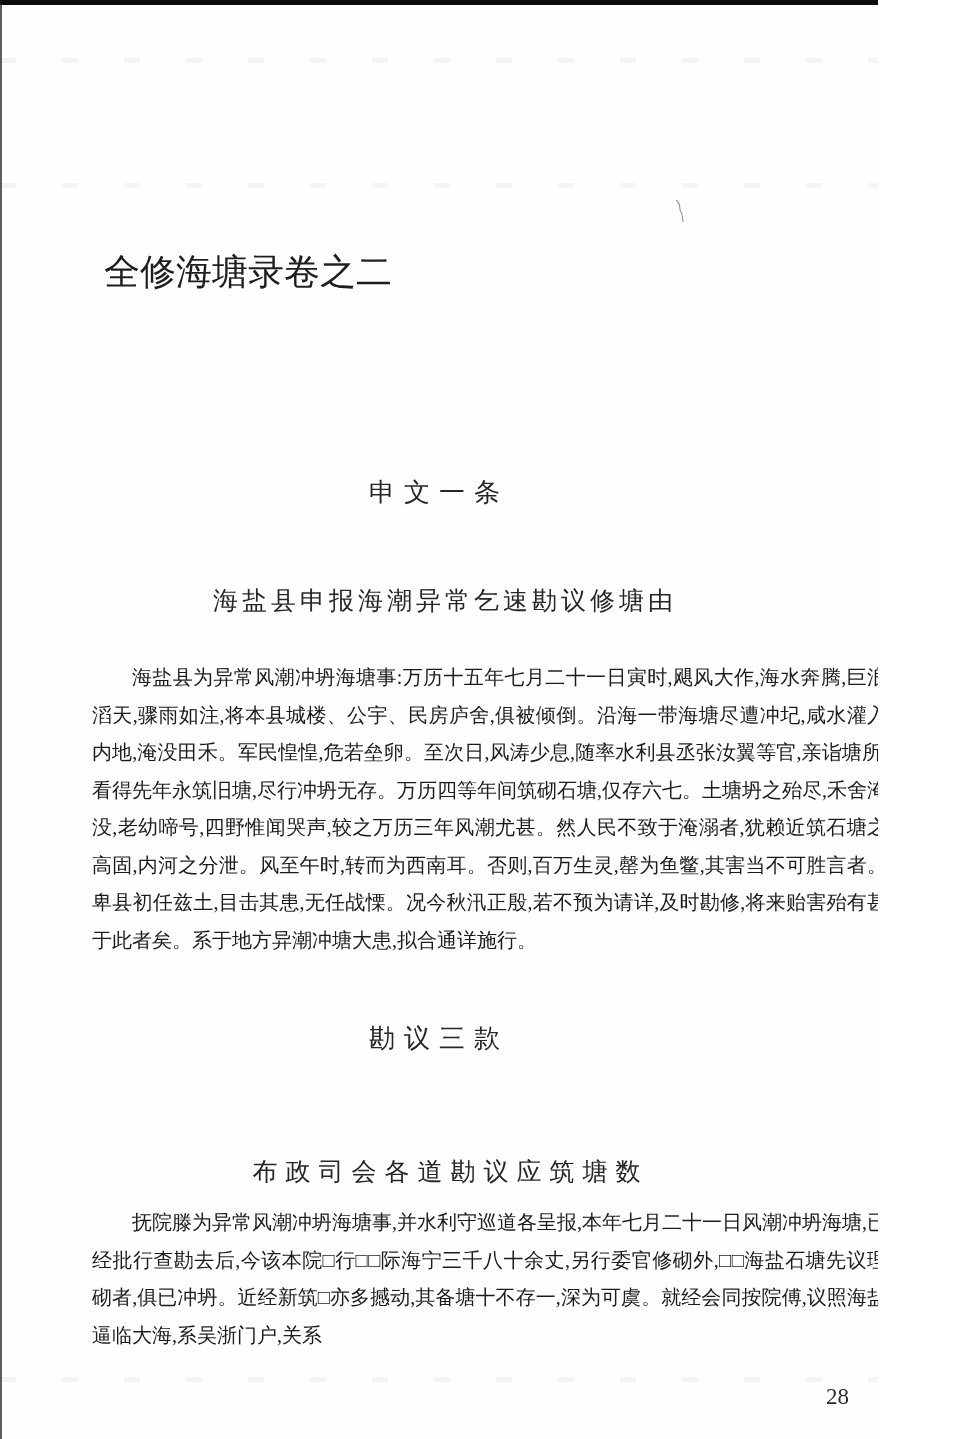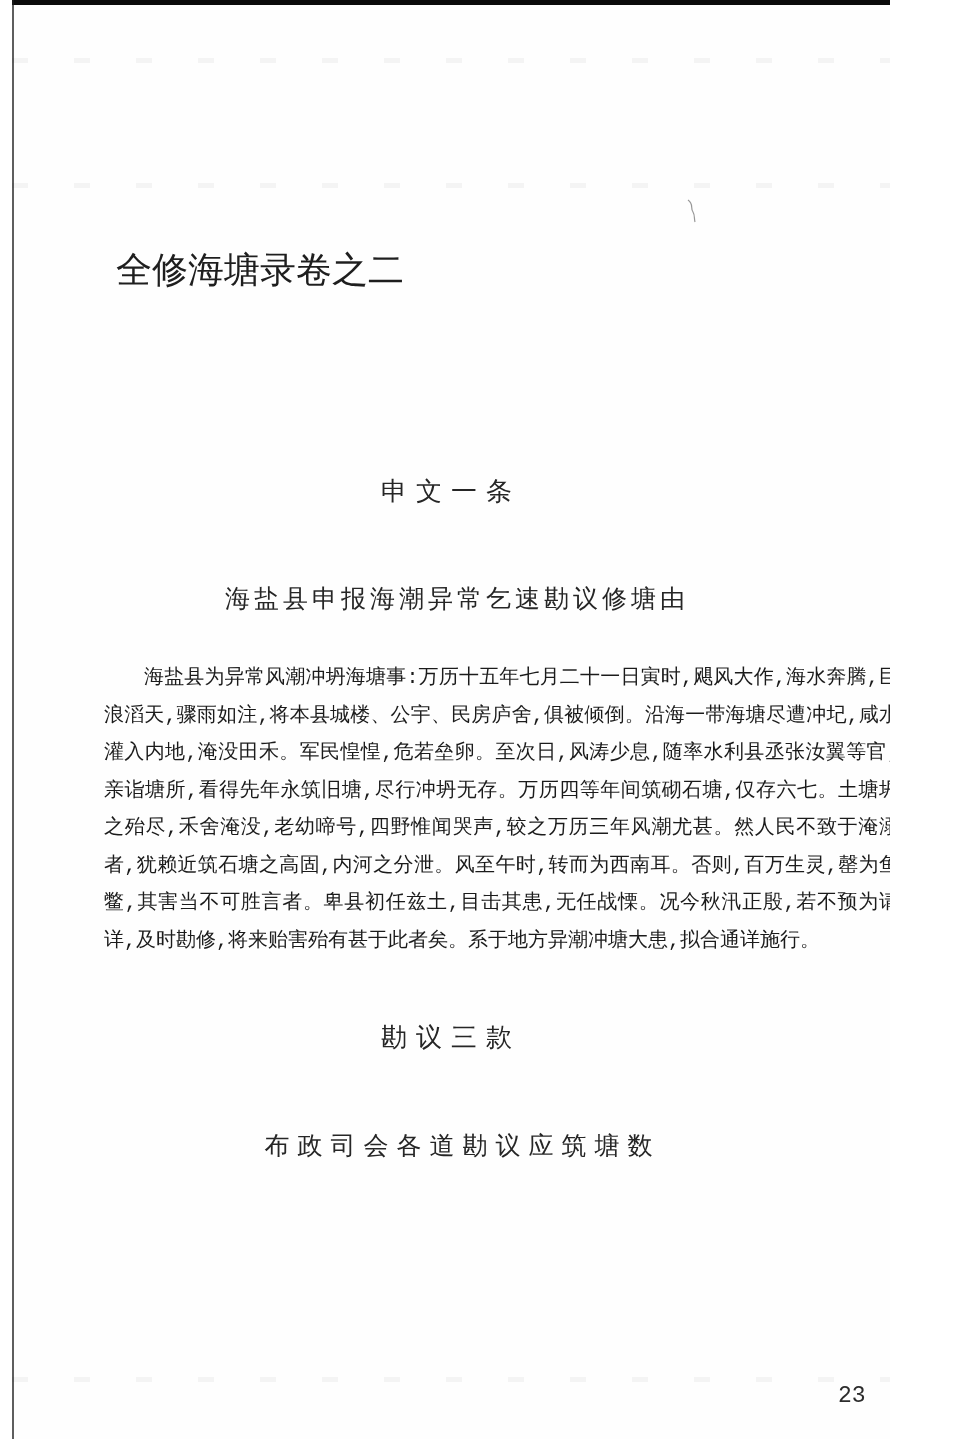--- a/index.html
+++ b/index.html
@@ -1,24 +1,23 @@
 <!DOCTYPE html>
 <html style="--ink: #1b1b1b; --paper: #fefefe;"><head>
 <meta charset="utf-8">
 <style>
   html, body { margin: 0; padding: 0; background: #ffffff; }
   .page {
     position: relative;
     width: 878px;
     height: 1439px;
     background: var(--paper, #fefefe);
-    font-family: Liberation Mono, monospace;
+    font-family: Liberation Serif, serif;
     overflow: hidden;
     color: var(--ink, #1b1b1b);
-    margin-left: 12px;
   }
   
   .scan-edge-top {
     position: absolute; top: 0; left: 0;
     width: 100%; height: 5px;
     background: #0b0b0b;
   }
   .scan-edge-left {
     position: absolute; top: 0; left: 0;
     width: 2px; height: 100%;
@@ -54,21 +53,21 @@
   .h-1 { top: 479px; }
   .h-2 { top: 1025px; }
   .subheading {
     position: absolute; left: 0; width: 100%; margin: 0;
     box-sizing: border-box;
     text-align: center;
     font-size: 25px; font-weight: 400; line-height: 1.1;
     color: #262626;
   }
   .sub-1 { top: 587px; letter-spacing: 4px; padding-left: 12px; }
-  .sub-2 { top: 1134px; letter-spacing: 8px; padding-left: 23px; }
+  .sub-2 { top: 1158px; letter-spacing: 8px; padding-left: 23px; }
   .body-para {
     position: absolute; left: 92px; width: 795px; margin: 0;
     font-size: 20px; line-height: 37.5px;
     text-align: justify;
     text-indent: 2em;
     color: var(--ink, #1b1b1b);
   }
   .para-1 { top: 659px; max-height: 340px; overflow: hidden; }
   .para-2 { top: 1204px; max-height: 152px; overflow: hidden; }
   .page-number {
@@ -96,16 +95,17 @@
   <h2 class="section-heading h-1">申文一条</h2>
 
   <h3 class="subheading sub-1">海盐县申报海潮异常乞速勘议修塘由</h3>
 
   <p class="body-para para-1">海盐县为异常风潮冲坍海塘事:万历十五年七月二十一日寅时,飓风大作,海水奔腾,巨浪滔天,骤雨如注,将本县城楼、公宇、民房庐舍,俱被倾倒。沿海一带海塘尽遭冲圮,咸水灌入内地,淹没田禾。军民惶惶,危若垒卵。至次日,风涛少息,随率水利县丞张汝翼等官,亲诣塘所,看得先年永筑旧塘,尽行冲坍无存。万历四等年间筑砌石塘,仅存六七。土塘坍之殆尽,禾舍淹没,老幼啼号,四野惟闻哭声,较之万历三年风潮尤甚。然人民不致于淹溺者,犹赖近筑石塘之高固,内河之分泄。风至午时,转而为西南耳。否则,百万生灵,罄为鱼鳖,其害当不可胜言者。卑县初任兹土,目击其患,无任战慄。况今秋汛正殷,若不预为请详,及时勘修,将来贻害殆有甚于此者矣。系于地方异潮冲塘大患,拟合通详施行。</p>
 
   <h2 class="section-heading h-2">勘议三款</h2>
 
   <h3 class="subheading sub-2">布政司会各道勘议应筑塘数</h3>
 
+  <p class="body-para para-2">抚院滕为异常风潮冲坍海塘事,并水利守巡道各呈报,本年七月二十一日风潮冲坍海塘,已经批行查勘去后,今该本院□行□□际海宁三千八十余丈,另行委官修砌外,□□海盐石塘先议理砌者,俱已冲坍。近经新筑□亦多撼动,其备塘十不存一,深为可虞。就经会同按院傅,议照海盐逼临大海,系吴浙门户,关系</p>
 
-  <div class="page-number">23</div>
+  <div class="page-number">28</div>
 
 </div>
 
 </body></html>

